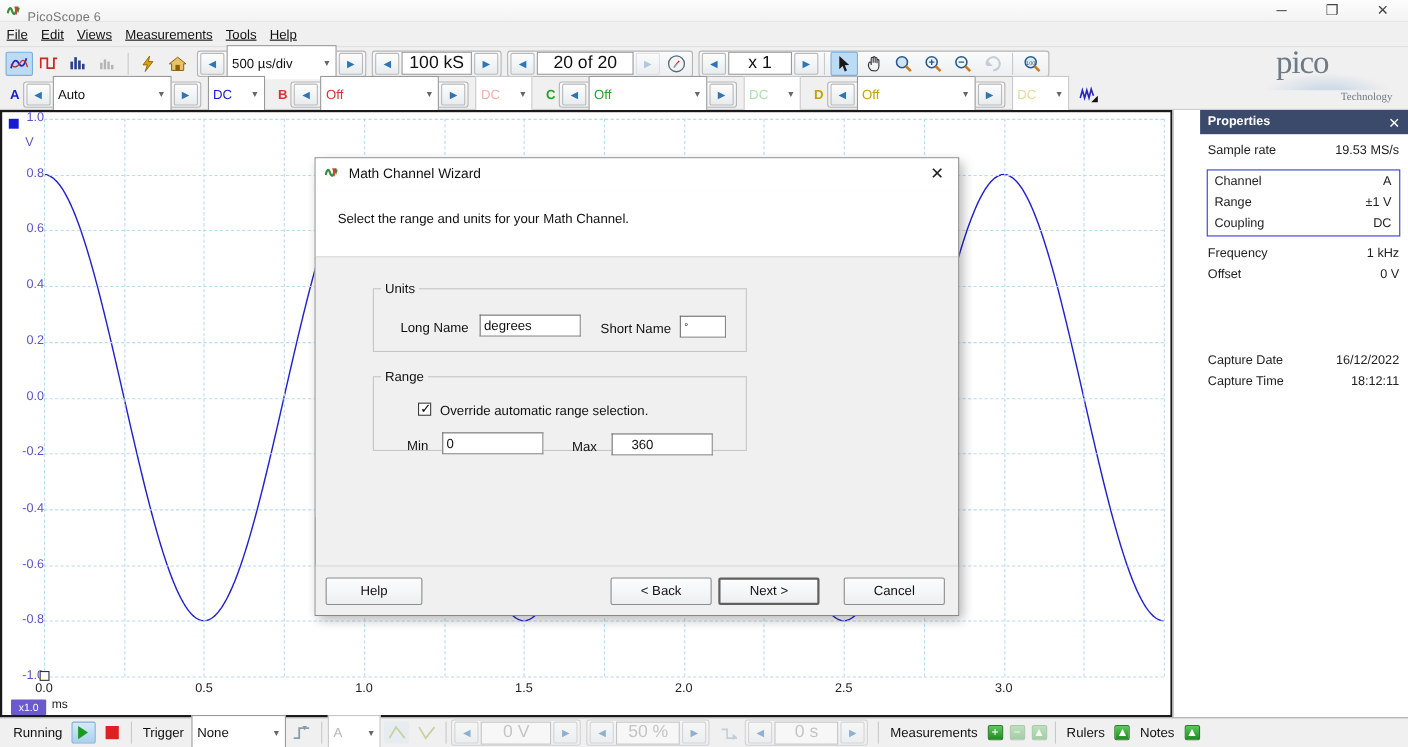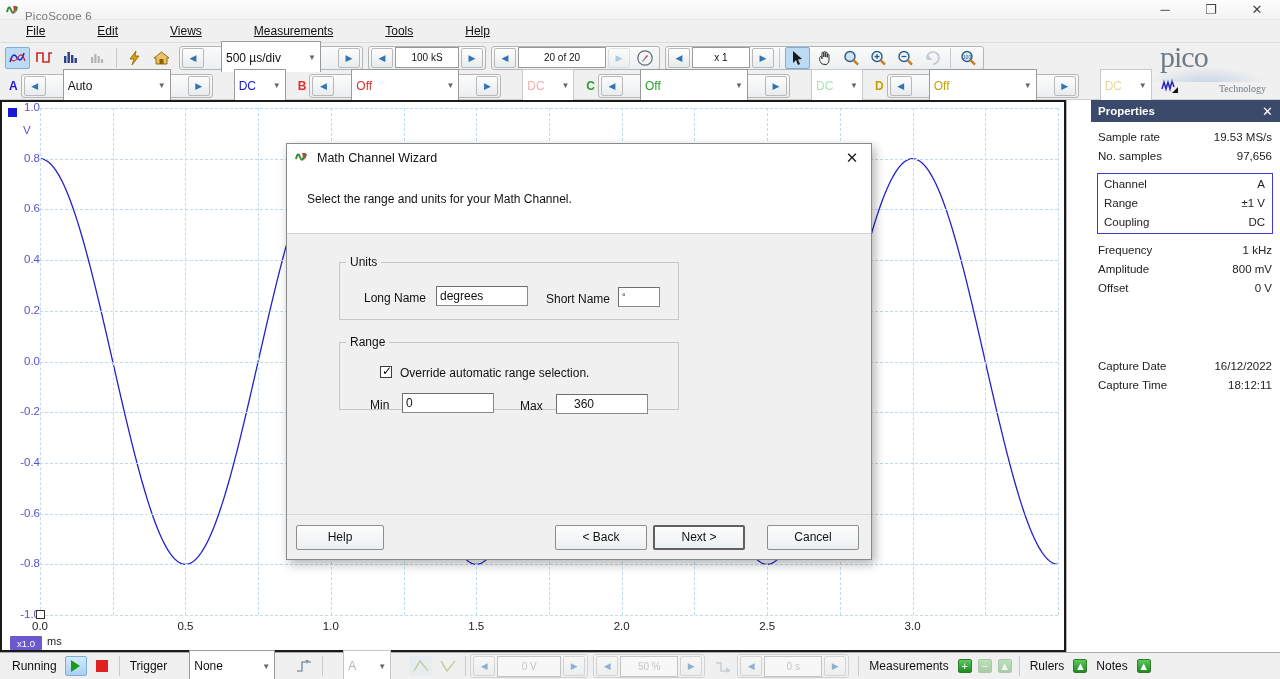--- a/index.html
+++ b/index.html
@@ -26,21 +26,21 @@
   .win-btns { margin-left:auto; display:flex; height:20px; }
   .win-btn { width:46px; height:20px; display:flex; align-items:center; justify-content:center;
              color:#444; font-size:13px; line-height:1; }
 
   
   .menubar {
     position:absolute; left:0; top:20px; width:1280px; height:23px;
     background:#f0f0f0; display:flex; align-items:center;
     border-bottom:1px solid #dcdcdc;
   }
-  .menu-item { padding:3px 26px; font-size:12px; color:#111; }
+  .menu-item { padding:3px 6px; font-size:12px; color:#111; }
   .menu-item u { text-decoration: underline; }
 
   
   .toolbar1 {
     position:absolute; left:0; top:43px; width:1280px; height:29px;
     background:#f0f0f0; display:flex; align-items:center; padding-left:4px;
   }
   .toolbar2 {
     position:absolute; left:0; top:72px; width:1280px; height:28px;
     background:#f0f0f0; display:flex; align-items:center; padding-left:4px;
@@ -63,27 +63,27 @@
   .spin-btn {
     width:22px; height:20px; border:1px solid #b9b9b9; border-radius:2px;
     background:linear-gradient(#fdfdfd,#e8ecee);
     display:flex; align-items:center; justify-content:center;
     color:#2f74b5; font-size:9px; margin:0 1px;
   }
   .spin-btn.dim { opacity:.35; }
   .combo {
     height:33px; border:1px solid #9a9a9a; background:#fff;
     display:flex; align-items:center; padding:0 4px;
-    font-size:12px; color:#111; margin:0 16px;
+    font-size:12px; color:#111; margin:0 1px;
   }
   .combo .caret { margin-left:auto; color:#666; font-size:8px; padding-left:6px;}
   .readonly-box {
     height:21px; border:1px solid #9a9a9a; background:#fff;
     display:flex; align-items:center; justify-content:center;
-    font-size:10px; color:#111; margin:0 1px;
+    font-size:16px; color:#111; margin:0 1px;
   }
   .chan-tag { font-weight:bold; font-size:12px; padding:0 3px 0 5px; position:relative; }
 
   
   .scope-wrap {
     position:absolute; left:0; top:100px; width:1066px; height:552px;
     background:#ffffff; border:2px solid #1a1a1a; border-top-width:2px;
   }
   .plot { position:absolute; left:38px; top:6px; width:1018px; height:507px; }
   .gridline { position:absolute; border-top:1px dashed #bcdcf0; left:0; width:100%; }
@@ -511,24 +511,20 @@
     <div class="props-head">
       <span>Properties</span>
       <span class="x">✕</span>
     </div>
 
     <div style="height:6px"></div>
     <div class="prow">
       <span>Sample rate</span>
       <span class="v">19.53 MS/s</span>
     </div>
-    <div class="prow">
-      <span>No. samples</span>
-      <span class="v">97,656</span>
-    </div>
 
     <div class="pgroup">
       <div class="prow">
         <span>Channel</span>
         <span class="v">A</span>
       </div>
       <div class="prow">
         <span>Range</span>
         <span class="v">±1 V</span>
       </div>
@@ -537,24 +533,20 @@
         <span class="v">DC</span>
       </div>
     </div>
 
     <div class="pspacer"></div>
     <div class="prow">
       <span>Frequency</span>
       <span class="v">1 kHz</span>
     </div>
     <div class="prow">
-      <span>Amplitude</span>
-      <span class="v">800 mV</span>
-    </div>
-    <div class="prow">
       <span>Offset</span>
       <span class="v">0 V</span>
     </div>
 
     <div style="height:59px"></div>
     <div class="prow">
       <span>Capture Date</span>
       <span class="v">16/12/2022</span>
     </div>
     <div class="prow">

